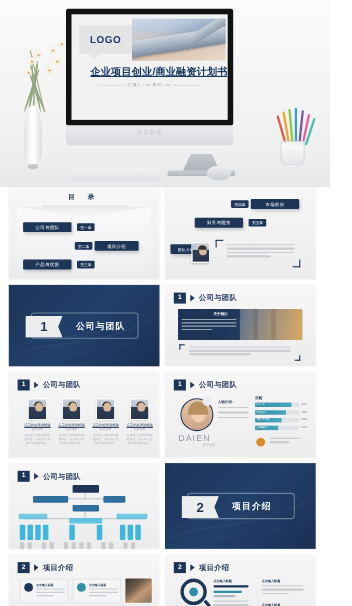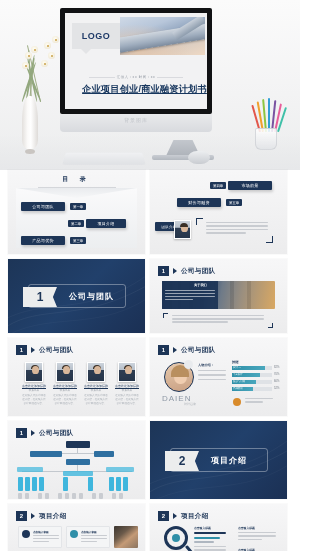--- a/index.html
+++ b/index.html
@@ -59,24 +59,23 @@
     background:linear-gradient(180deg,#cfd6de 0%, #9fadbe 60%, #7c8b9e 100%);
     transform:rotate(-9deg);
     box-shadow:0 1px 2px rgba(0,0,0,.25);
   }
   .wing2{
     position:absolute; left:52px; top:6px; width:34px; height:9px;
     background:linear-gradient(180deg,#c8d0da 0%, #8d9cad 100%);
     transform:rotate(-32deg);
   }
   .hero-title{
-    position:absolute; left:17px; right:0; top:46px; text-align:center;
+    position:absolute; left:17px; right:0; top:46px; text-align:right;
     font-size:9.2px; font-weight:bold; color:#17365d; letter-spacing:.2px;
     font-family:"Liberation Sans",sans-serif;
-    margin-top:24px;
   }
   .hero-title u{ text-decoration:underline; text-underline-offset:1px; }
   .hero-sub{
     position:absolute; left:0; right:0; top:62px; text-align:center;
     font-size:3.4px; color:#8f96a0; letter-spacing:.6px;
   }
   .hero-rule{
     position:absolute; top:64px; height:1px; background:#d9dade;
   }
   .hero-rule.l{ left:24px; width:26px; }

